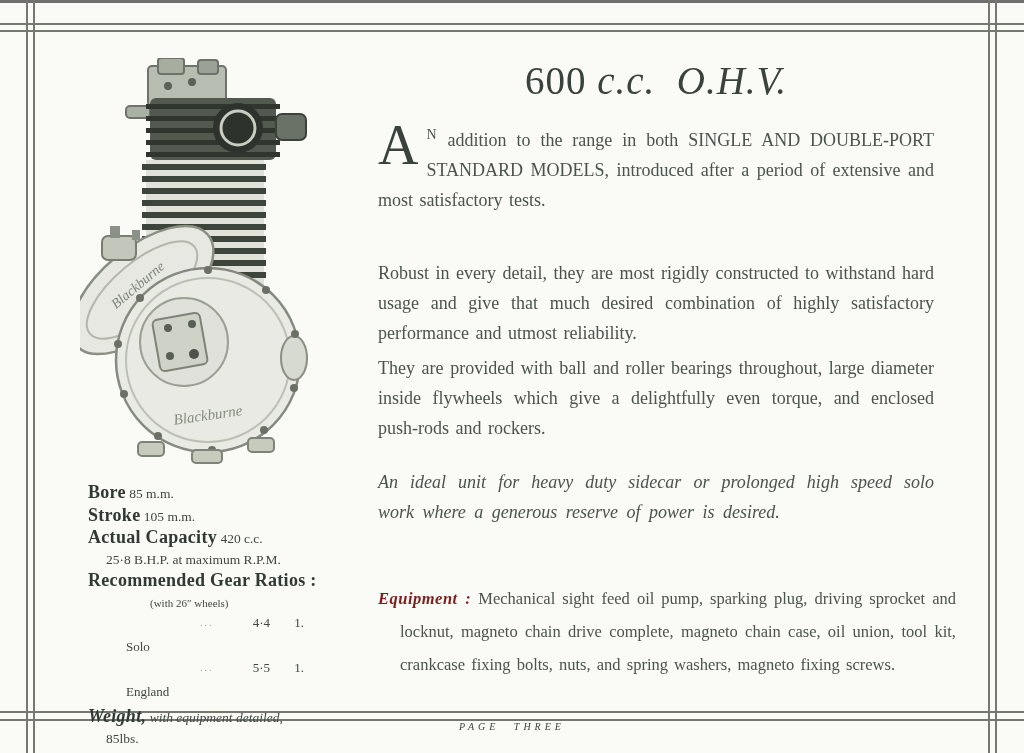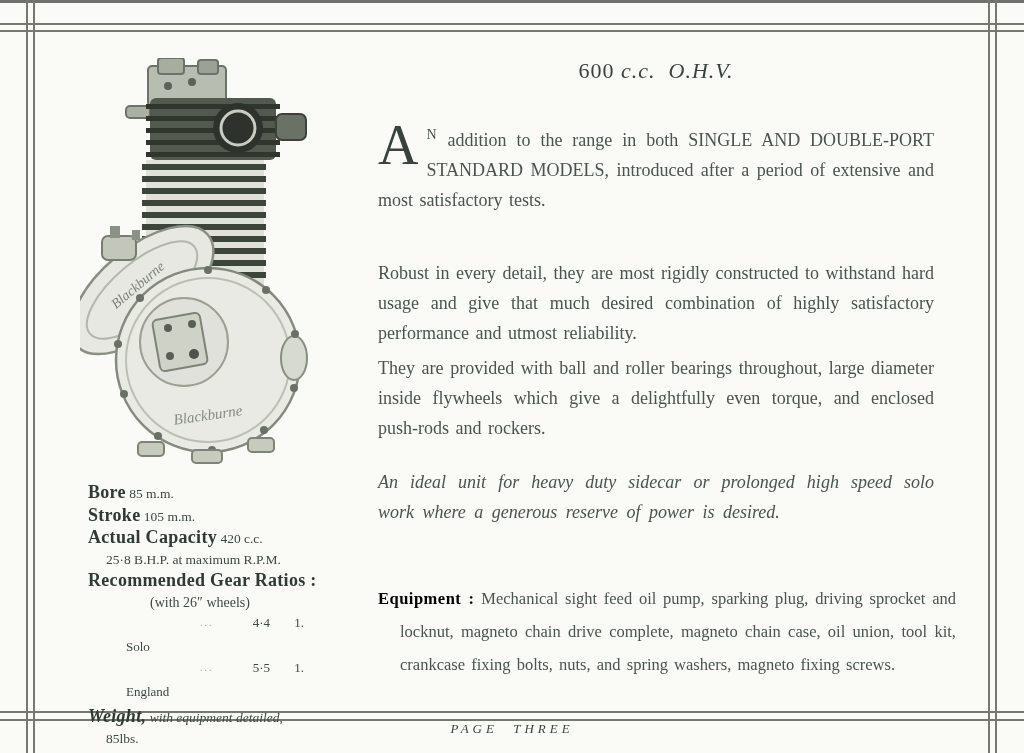--- a/index.html
+++ b/index.html
@@ -21,61 +21,61 @@
   .h-top-inner{top:30px;}
   .h-bot-inner{top:711px;}
   .h-bot-outer{top:719px;}
   .v-left-outer{left:26px;}
   .v-left-inner{left:33px;}
   .v-right-inner{left:988px;}
   .v-right-outer{left:995px;}
 
   .title{
     position:absolute;left:378px;top:58px;width:556px;
-    text-align:center;font-size:22px;color:#39423c;
+    text-align:center;font-size:39px;color:#39423c;
     letter-spacing:1px;
   }
   .title .num{font-style:normal;}
   .title .ital{font-style:italic;}
 
   .col-right{position:absolute;left:378px;width:556px;}
   .body-par{
     margin:0;font-size:18px;line-height:30px;text-align:justify;
     word-spacing:2px;color:#4a534d;
   }
   .intro{top:120px;}
   .p2{top:258px;}
   .p3{top:353px;}
   .p4{top:467px;font-style:italic;word-spacing:4px;}
   .equip{top:582px;font-size:16.5px;line-height:33px;
          padding-left:22px;text-indent:-22px;}
-  .equip b{color:#000000;letter-spacing:.5px;}
+  .equip b{color:#7f1d1d;letter-spacing:.5px;font-style:italic;}
   .dropcap{
     float:left;font-size:56px;line-height:46px;
     padding:2px 8px 0 0;color:#39423c;
   }
   .smallcap{font-size:14px;vertical-align:7px;letter-spacing:1px;}
 
   .specs{
     position:absolute;left:88px;top:482px;width:282px;
     font-size:13.5px;line-height:20.5px;color:#3f4842;
   }
   .specs b{color:#303933;font-size:18px;letter-spacing:.3px;}
   .spec-line{margin:0;}
   .spec-indent{padding-left:18px;}
-  .gear-note{padding-left:62px;font-size:14px;}
+  .gear-note{padding-left:62px;font-size:11px;}
   .gear-row{display:flex;padding-left:38px;width:210px;font-size:13px;}
   .gear-name{width:74px;margin-top:24px;}
   .gear-dots{width:34px;color:#a9aca4;letter-spacing:2px;font-size:10px;line-height:20px;}
   .gear-ratio{width:36px;text-align:right;}
   .gear-one{width:34px;text-align:right;}
 
   .footer{
     position:absolute;left:0;right:0;top:721px;text-align:center;
-    font-size:13px;font-style:italic;letter-spacing:4px;
+    font-size:10px;font-style:italic;letter-spacing:4px;
     word-spacing:8px;color:#3b433d;
   }
 
   .engine{position:absolute;left:80px;top:58px;width:256px;height:406px;}
 </style>
 </head>
 <body>
 
 <div class="page">
 

